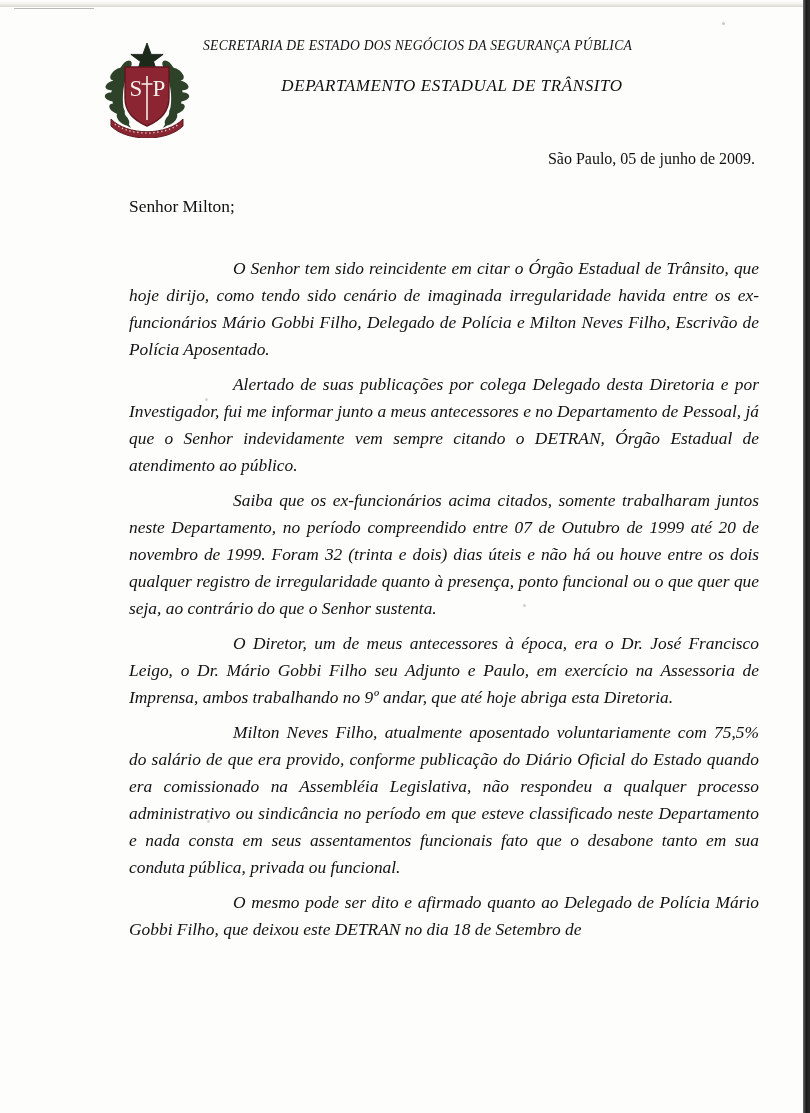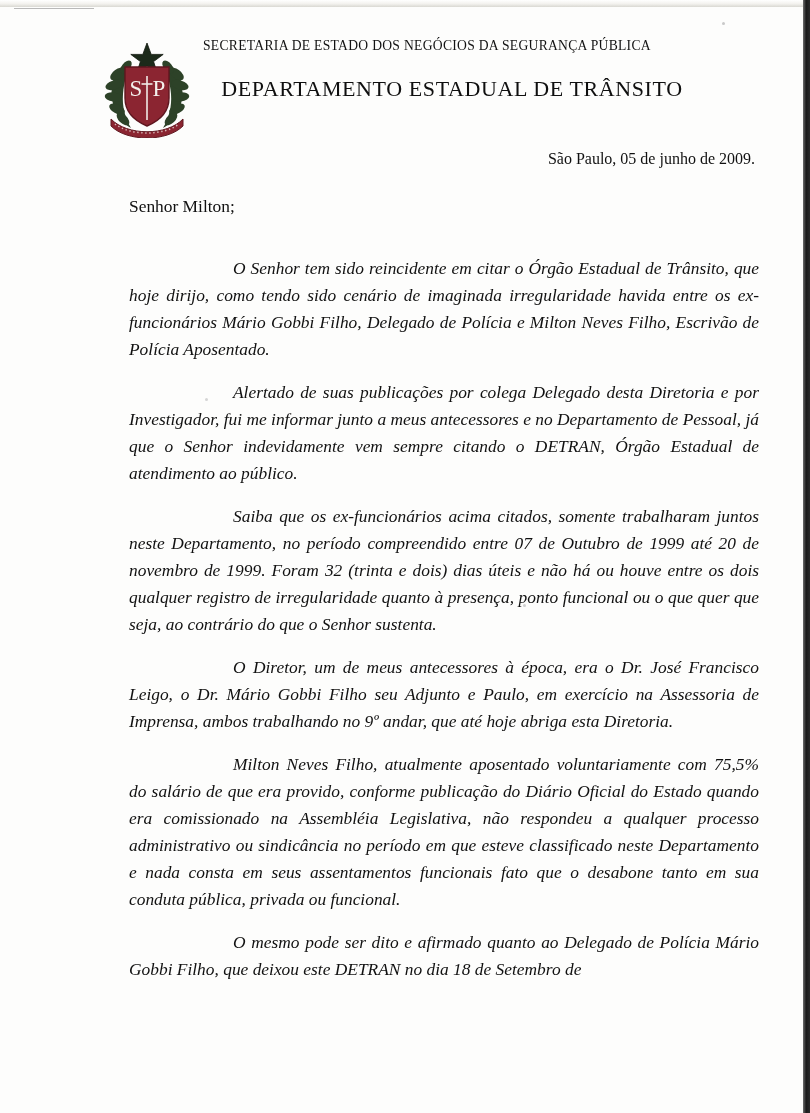--- a/index.html
+++ b/index.html
@@ -63,32 +63,33 @@
     left: 101px;
     top: 2px;
     width: 92px;
     height: 98px;
   }
   .header-text {
     position: absolute;
     left: 200px;
     top: 0;
     width: 540px;
+    font-style: italic;
   }
   .org-line1 {
     font-size: 13.6px;
     letter-spacing: 0.3px;
     text-align: left;
     white-space: nowrap;
     color: #121212;
     padding-left: 3px;
   }
   .org-line2 {
     margin-top: 22px;
-    font-size: 22px;
+    font-size: 17px;
     letter-spacing: 0.6px;
     text-align: center;
     white-space: nowrap;
     color: #0f0f0f;
     padding-right: 36px;
   }
   
   .doc-body {
     position: absolute;
     left: 129px;
@@ -109,21 +110,21 @@
     font-size: 17.4px;
     line-height: 27px;
     text-align: justify;
     text-justify: inter-word;
     margin: 0 0 0 0;
     text-indent: 104px;
     hyphens: none;
     font-style: italic;
   }
   p.para + p.para {
-    margin-top: 16px;
+    margin-top: 8px;
   }
   .clip-last {
     overflow: hidden;
   }
 </style>
 </head>
 <body>
 
 <div class="page">
 

